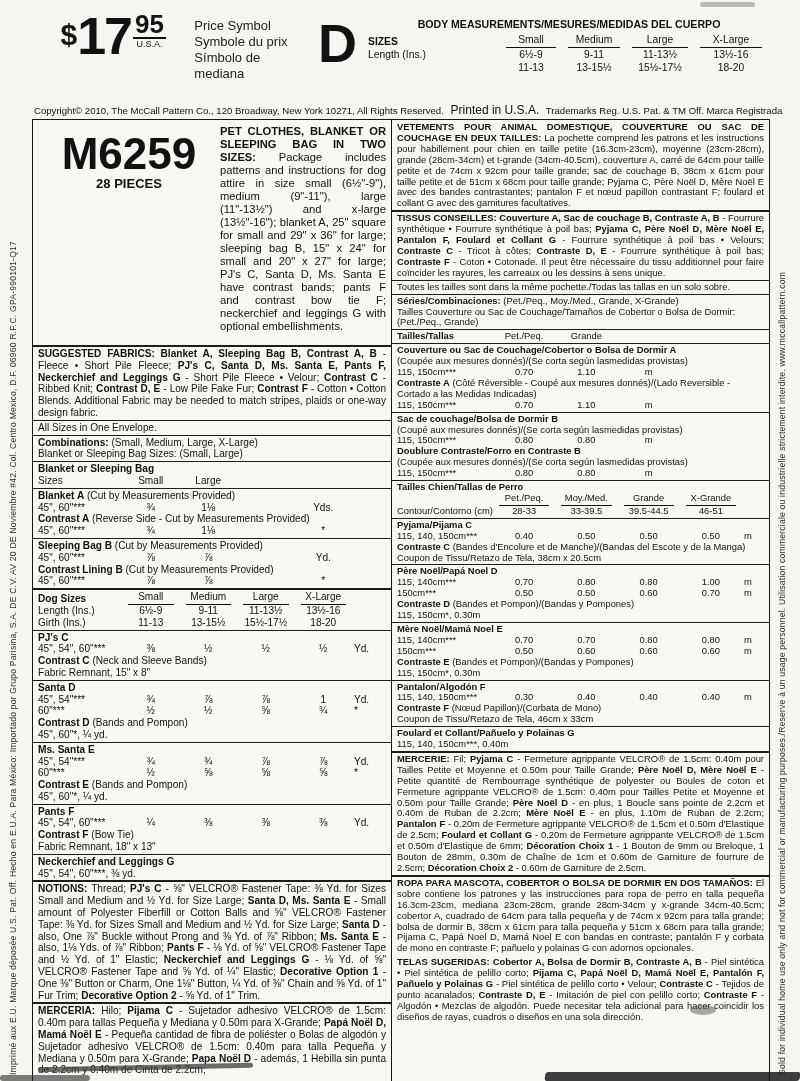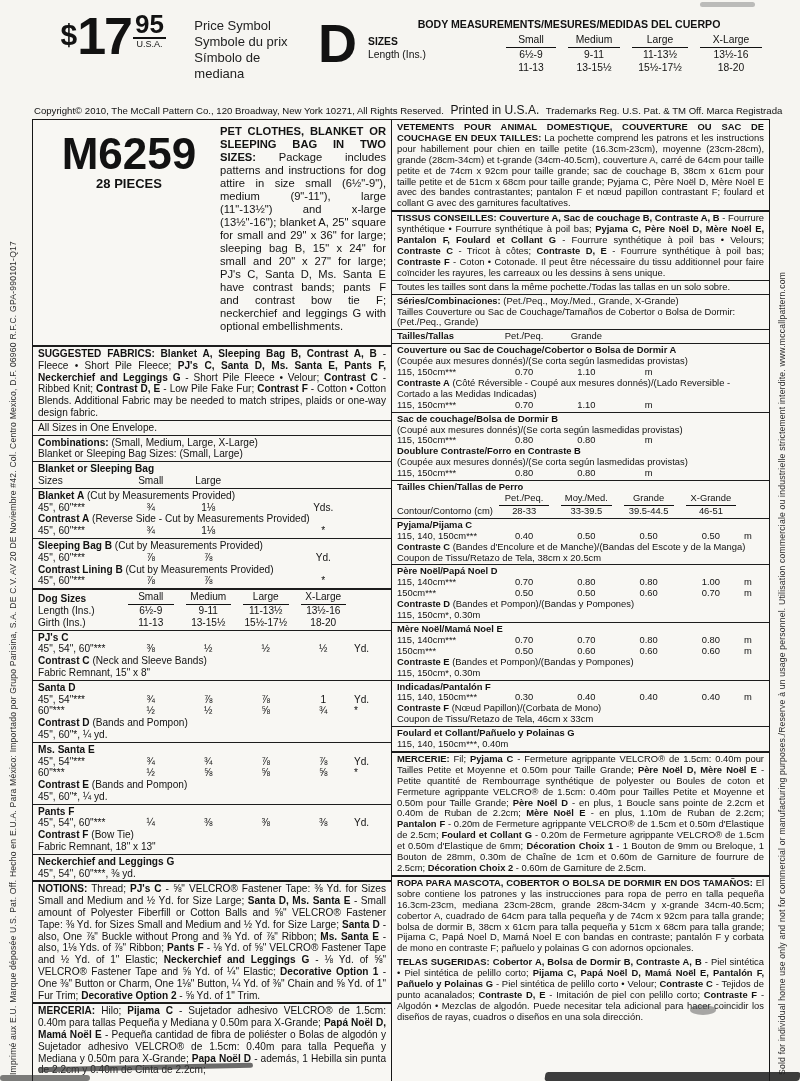--- a/index.html
+++ b/index.html
@@ -442,21 +442,21 @@
             <span class="c">0.50</span>
             <span class="c">0.60</span>
             <span class="c">0.60</span>
             <span class="c">0.60</span>
             <span class="u">m</span>
           </div>
         <div class="line"><span class="b">Contraste E</span><span> (Bandes et Pompon)/(Bandas y Pompones)</span></div>
         <div class="line">115, 150cm*, 0.30m</div>
 
         <div class="rule"></div>
-        <div class="line bt">Indicadas/Pantalón F</div>
+        <div class="line bt">Pantalon/Algodón F</div>
         <div class="grow">
             <span class="lbl">115, 140, 150cm***</span>
             <span class="c">0.30</span>
             <span class="c">0.40</span>
             <span class="c">0.40</span>
             <span class="c">0.40</span>
             <span class="u">m</span>
           </div>
         <div class="line"><span class="b">Contraste F</span><span> (Nœud Papillon)/(Corbata de Mono)</span></div>
         <div class="line">Coupon de Tissu/Retazo de Tela, 46cm x 33cm</div>

